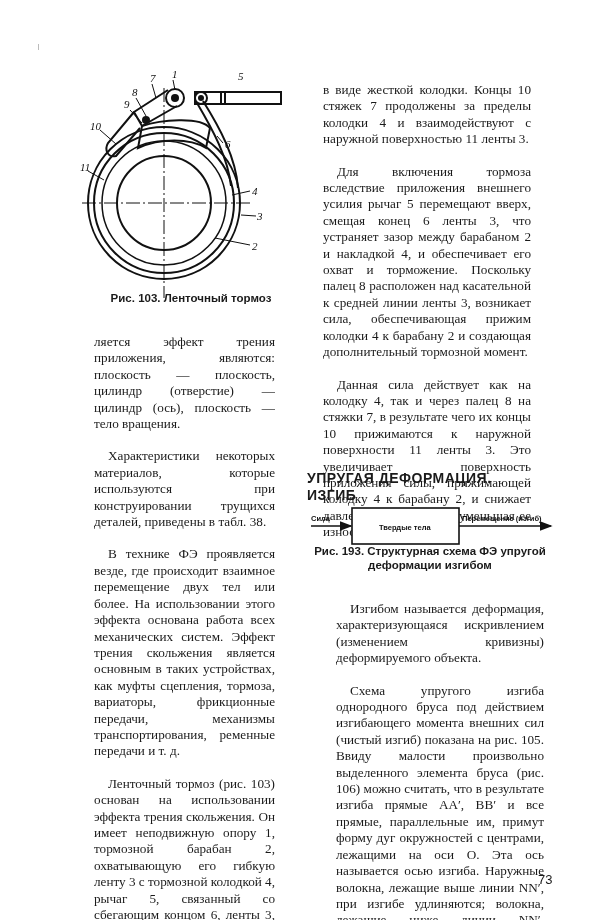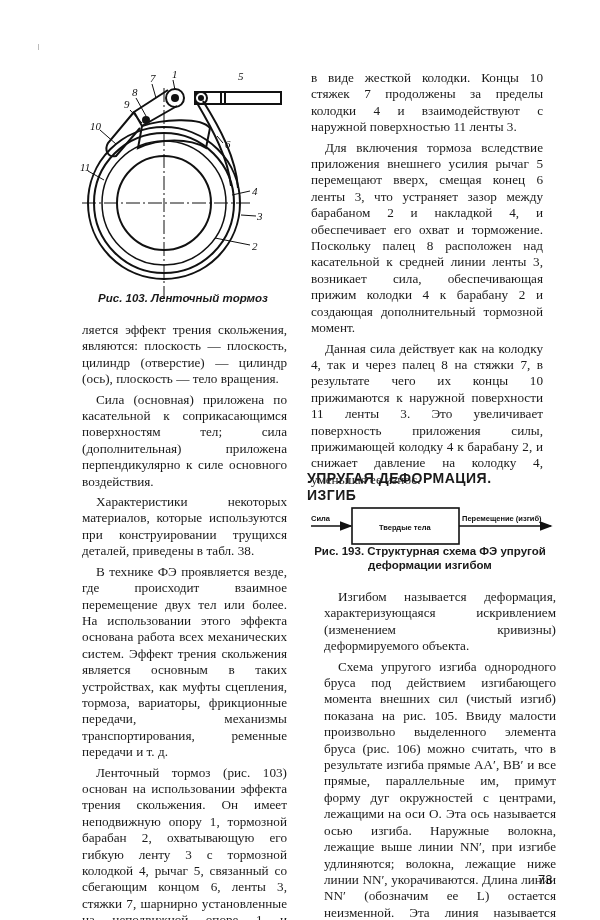--- a/index.html
+++ b/index.html
@@ -6,27 +6,27 @@
   body {
     width: 600px; height: 920px; background: #ffffff; position: relative; overflow: hidden;
     font-family: "Liberation Serif", serif; color: #1a1a1a;
   }
   .page { position: absolute; left: 0; top: 0; width: 600px; height: 920px; }
   .tick { position: absolute; left: 38px; top: 44px; width: 1px; height: 6px; background: #bbb; }
 
   .col { position: absolute; font-size: 13.2px; line-height: 16.4px; text-align: justify; }
   .col-left { left: 78px; top: 318px; width: 213px; }
   .col-right { left: 307px; top: 66px; width: 240px; }
-  .col p { margin: 4px; }
+  .col p { margin: 16px; }
   .col p.indent { text-indent: 14px; }
   .col p.gap { margin-top: 3px; }
 
   .figure103 { position: absolute; left: 60px; top: 68px; width: 230px; height: 240px; }
   .fig-caption { font-family: "Liberation Sans", sans-serif; font-weight: bold; font-size: 11.5px; text-align: center; }
-  .cap103 { position: absolute; left: 68px; top: 292px; width: 230px; font-style: italic; }
+  .cap103 { position: absolute; left: 76px; top: 292px; width: 230px; }
 
   .section-head { position: absolute; left: 307px; top: 470px; width: 240px; text-align: left;
     font-family: "Liberation Sans", sans-serif; font-weight: bold; font-size: 14px; line-height: 17px; letter-spacing: 0.5px; }
   .diagram104 { position: absolute; left: 307px; top: 500px; width: 246px; height: 46px; }
   .cap104 { position: absolute; left: 307px; top: 544px; width: 246px; line-height: 14px; }
   .col-right2 { left: 320px; top: 585px; width: 240px; }
 
   .page-num { position: absolute; left: 538px; top: 872px; font-family: "Liberation Sans", sans-serif; font-weight: normal; font-size: 13px; }
 </style>
 </head>
@@ -91,22 +91,21 @@
       <text x="90" y="14">7</text>
       <text x="72" y="28">8</text>
       <text x="64" y="40">9</text>
       <text x="30" y="62">10</text>
       <text x="20" y="103">11</text>
     </g>
   </svg>
   <div class="fig-caption cap103">Рис. 103. Ленточный тормоз</div>
 
   <div class="col col-left">
-    <p>ляется эффект трения скольжения, являются: плоскость — плоскость, цилиндр (отверстие) — цилиндр (ось), плоскость — тело вращения.</p>
-    <p class="indent">Сила (основная) приложена по касательной к соприкасающимся поверхностям тел; сила (дополнительная) приложена перпендикулярно к силе основного воздействия.</p>
+    <p>ляется эффект трения приложения, являются: плоскость — плоскость, цилиндр (отверстие) — цилиндр (ось), плоскость — тело вращения.</p>
     <p class="indent gap">Характеристики некоторых материалов, которые используются при конструировании трущихся деталей, приведены в табл. 38.</p>
     <p class="indent gap">В технике ФЭ проявляется везде, где происходит взаимное перемещение двух тел или более. На использовании этого эффекта основана работа всех механических систем. Эффект трения скольжения является основным в таких устройствах, как муфты сцепления, тормоза, вариаторы, фрикционные передачи, механизмы транспортирования, ременные передачи и т. д.</p>
     <p class="indent gap">Ленточный тормоз (рис. 103) основан на использовании эффекта трения скольжения. Он имеет неподвижную опору 1, тормозной барабан 2, охватывающую его гибкую ленту 3 с тормозной колодкой 4, рычаг 5, связанный со сбегающим концом 6, ленты 3, стяжки 7, шарнирно установленные на неподвижной опоре 1 и связанные пальцами 8 с набегающим концом 9 ленты 3, который выполнен</p>
   </div>
 
   <div class="col col-right">
     <p>в виде жесткой колодки. Концы 10 стяжек 7 продолжены за пределы колодки 4 и взаимодействуют с наружной поверхностью 11 ленты 3.</p>
     <p class="indent">Для включения тормоза вследствие приложения внешнего усилия рычаг 5 перемещают вверх, смещая конец 6 ленты 3, что устраняет зазор между барабаном 2 и накладкой 4, и обеспечивает его охват и торможение. Поскольку палец 8 расположен над касательной к средней линии ленты 3, возникает сила, обеспечивающая прижим колодки 4 к барабану 2 и создающая дополнительный тормозной момент.</p>
     <p class="indent gap">Данная сила действует как на колодку 4, так и через палец 8 на стяжки 7, в результате чего их концы 10 прижимаются к наружной поверхности 11 ленты 3. Это увеличивает поверхность приложения силы, прижимающей колодку 4 к барабану 2, и снижает давление на колодку 4, уменьшая ее износ.</p>
   </div>

